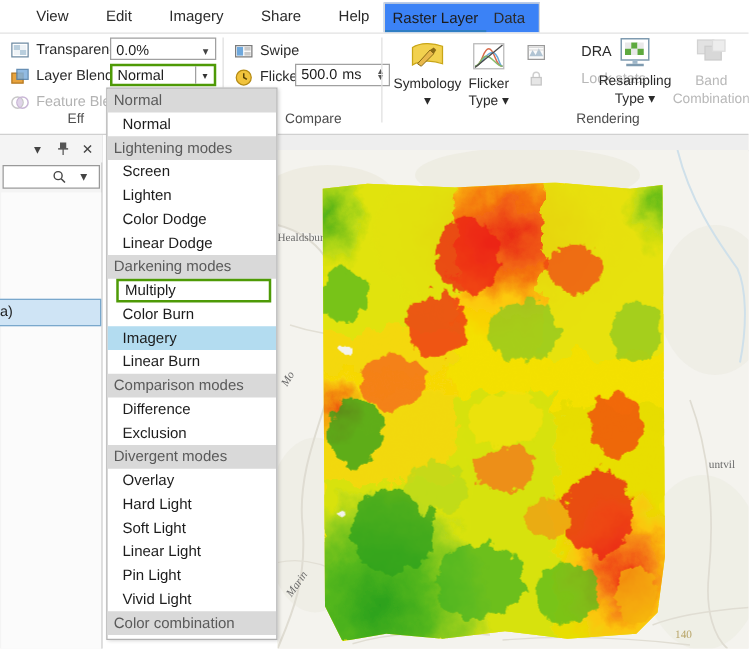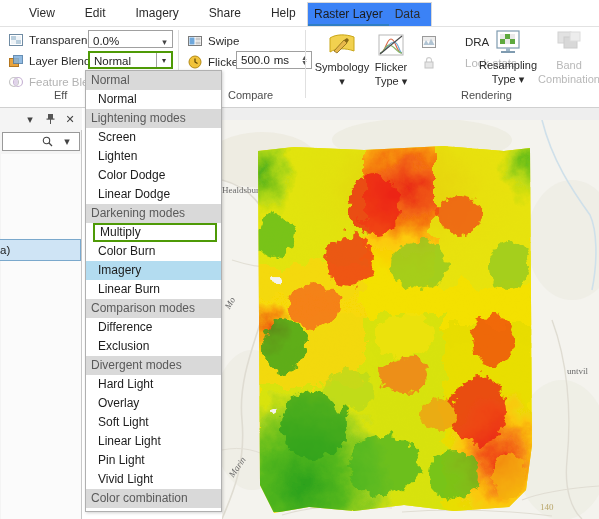--- a/index.html
+++ b/index.html
@@ -441,21 +441,21 @@
     <div class="dd-item">Linear Dodge</div>
     <div class="dd-header">Darkening modes</div>
     <div class="dd-item boxed">Multiply</div>
     <div class="dd-item">Color Burn</div>
     <div class="dd-item selected">Imagery</div>
     <div class="dd-item">Linear Burn</div>
     <div class="dd-header">Comparison modes</div>
     <div class="dd-item">Difference</div>
     <div class="dd-item">Exclusion</div>
     <div class="dd-header">Divergent modes</div>
+    <div class="dd-item">Overlay</div>
     <div class="dd-item">Hard Light</div>
-    <div class="dd-item">Overlay</div>
     <div class="dd-item">Soft Light</div>
     <div class="dd-item">Linear Light</div>
     <div class="dd-item">Pin Light</div>
     <div class="dd-item">Vivid Light</div>
     <div class="dd-header">Color combination modes</div>
     <div class="dd-item">Luminosity</div>
   </div>
 
 </body></html>

